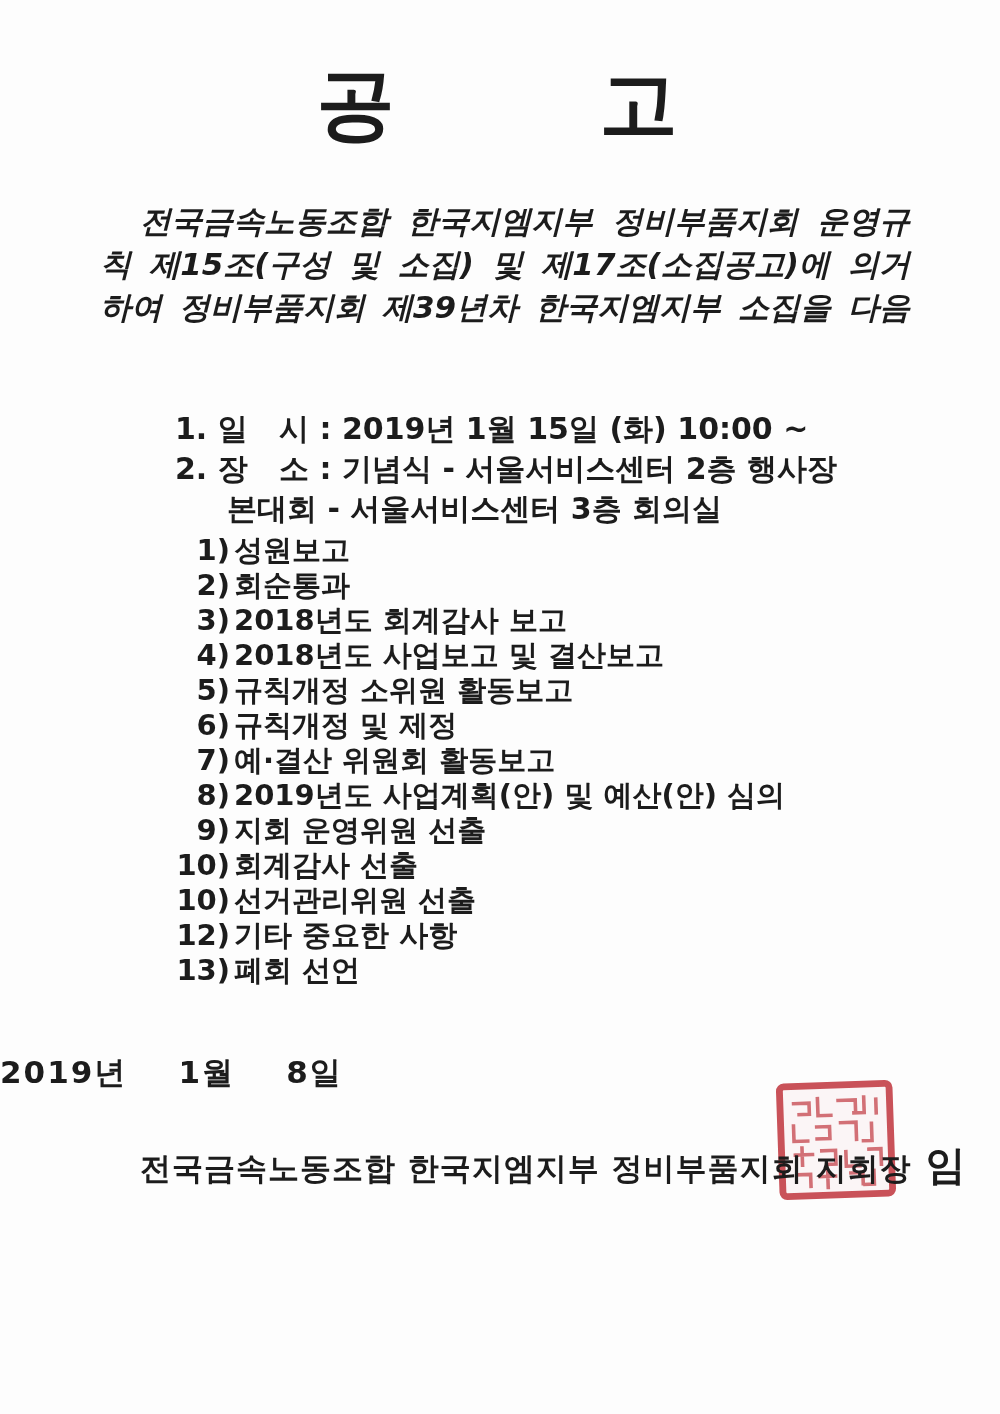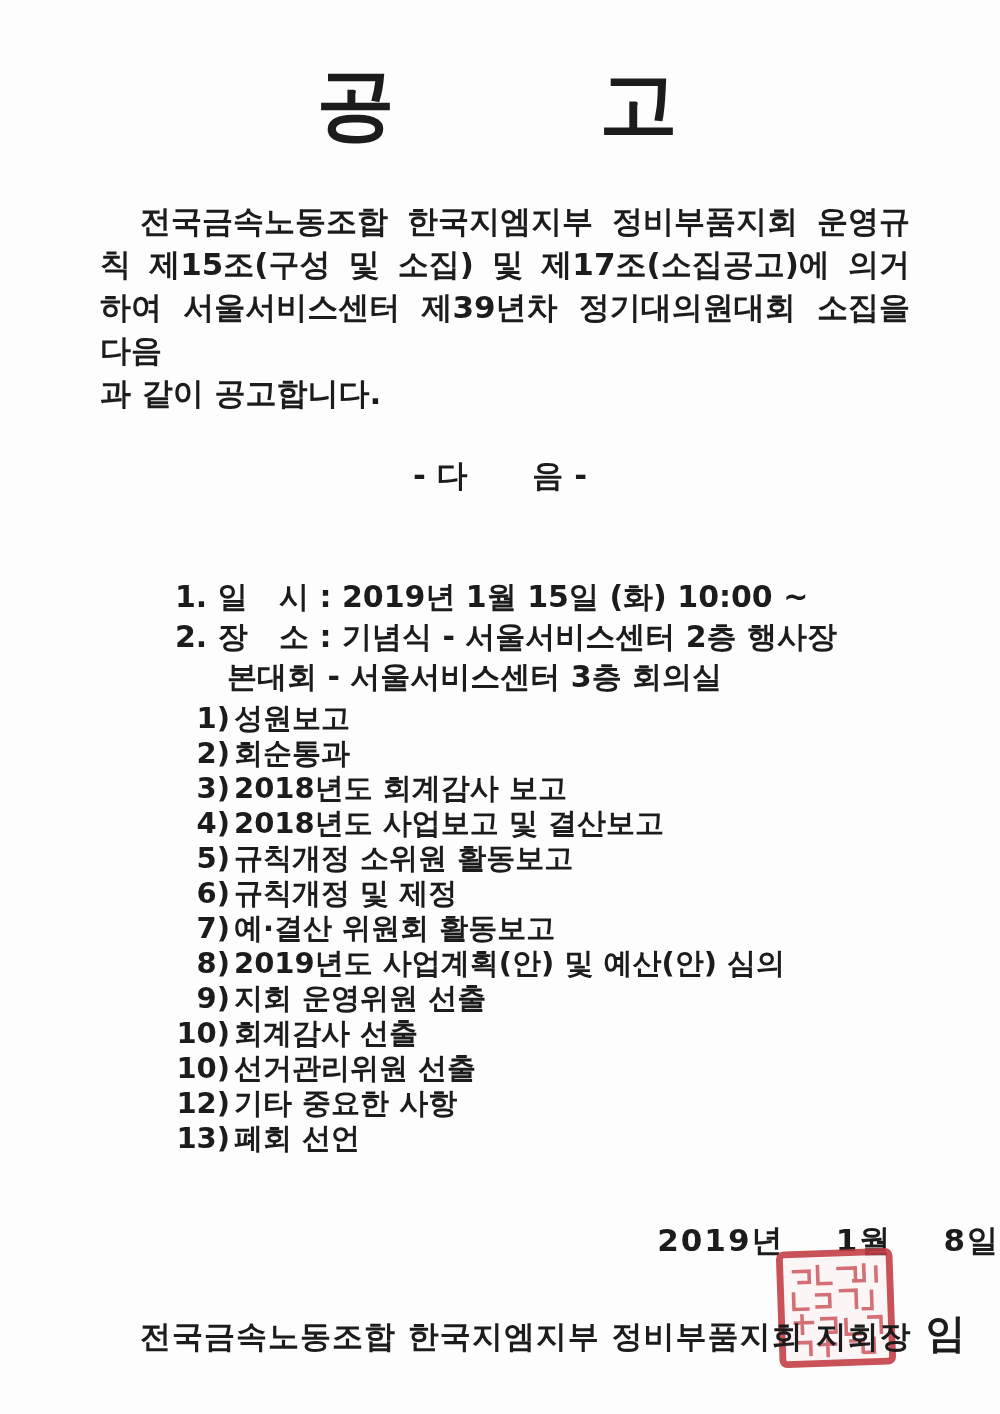--- a/index.html
+++ b/index.html
@@ -36,20 +36,21 @@
     font-size: 31px;
     line-height: 43px;
   }
   .intro-line {
     white-space: pre;
   }
   .intro-line.justify {
     white-space: normal;
     text-align: justify;
     text-align-last: justify;
+    font-style: italic;
   }
   .intro-line.first { text-indent: 40px; }
   .separator {
     margin-top: 40px;
     text-align: center;
     font-size: 31px;
     white-space: pre;
   }
   .agenda-main {
     margin-top: 80px;
@@ -77,21 +78,21 @@
     text-align: right;
     flex: 0 0 70px;
   }
   .sub-text { margin-left: 4px; }
   .footer {
     position: relative;
     margin-top: 64px;
     height: 260px;
   }
   .date-line {
-    text-align: right;
+    text-align: left;
     font-size: 31px;
     white-space: pre;
     letter-spacing: 2px;
   }
   .sign-row {
     position: absolute;
     top: 86px;
     left: 140px;
     display: flex;
     align-items: baseline;
@@ -122,25 +123,23 @@
 </head>
 <body>
 
 <div class="page">
 
   <div class="doc-title">공      고</div>
 
   <div class="intro">
     <div class="intro-line justify first">전국금속노동조합 한국지엠지부 정비부품지회 운영규</div>
     <div class="intro-line justify">칙 제15조(구성 및 소집) 및 제17조(소집공고)에 의거</div>
-    <div class="intro-line justify">하여 서울서비스센터 제39년차 정기대의원대회 소집을 다음</div>
-    <div class="intro-line">과 같이 공고합니다.</div>
+    <div class="intro-line justify">하여 정비부품지회 제39년차 한국지엠지부 소집을 다음</div>
   </div>
 
-  <div class="separator">- 다      음 -</div>
 
   <div class="agenda-main">
     <div class="main-line">1. 일   시 : 2019년 1월 15일 (화) 10:00 ~</div>
     <div class="main-line">2. 장   소 : 기념식 - 서울서비스센터 2층 행사장</div>
     <div class="main-line sub-indent">본대회 - 서울서비스센터 3층 회의실</div>
   </div>
 
   <div class="agenda-sub">
       <div class="sub-row"><span class="sub-no">1)</span><span class="sub-text">성원보고</span></div>
       <div class="sub-row"><span class="sub-no">2)</span><span class="sub-text">회순통과</span></div>

